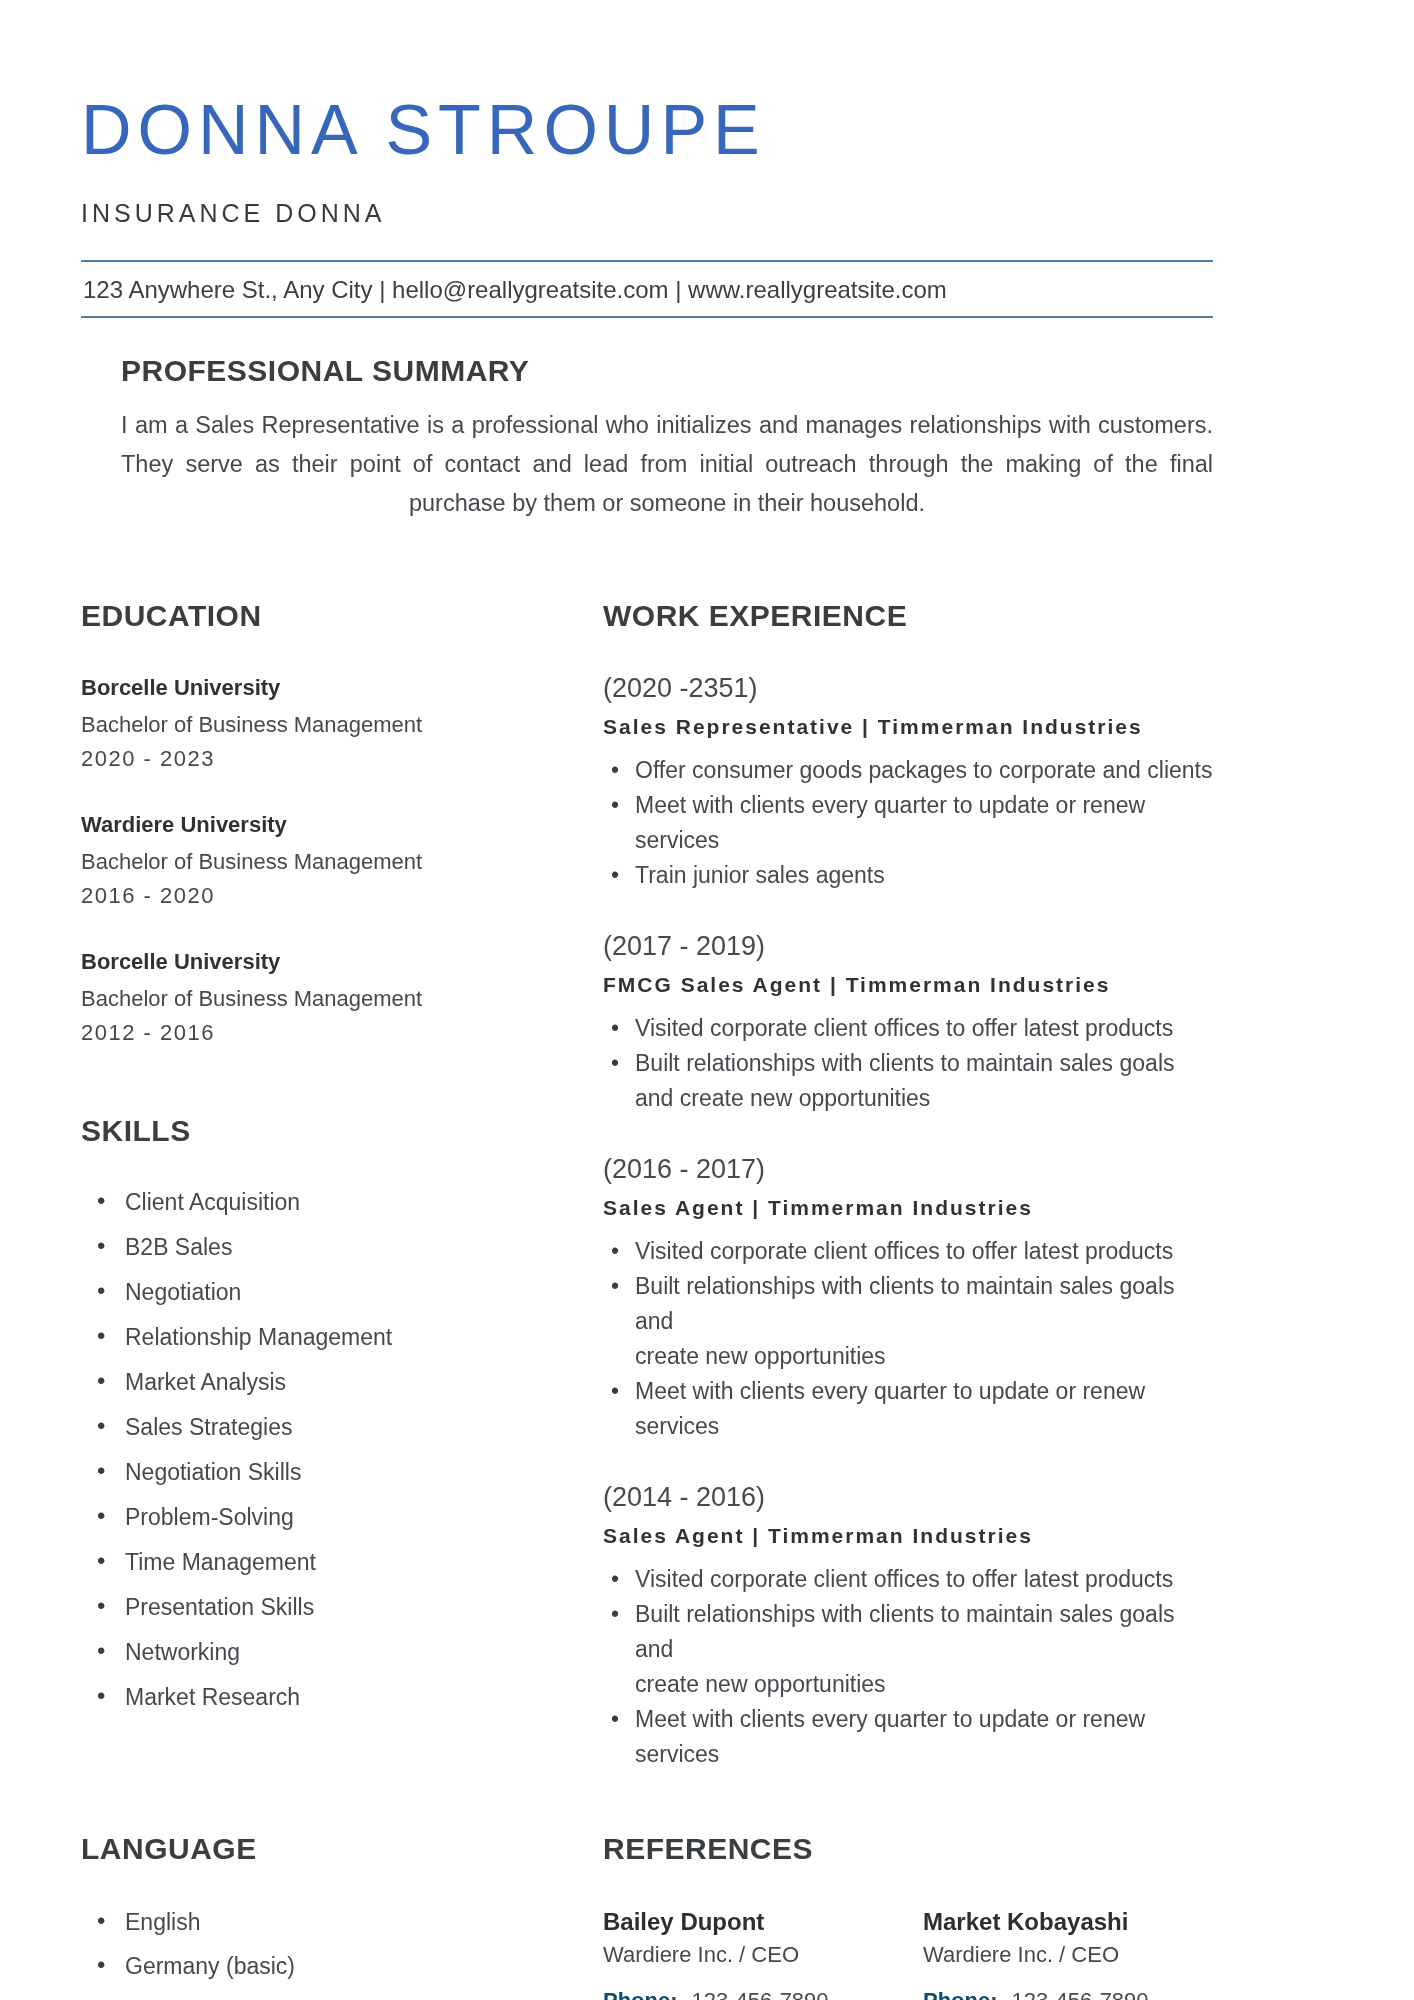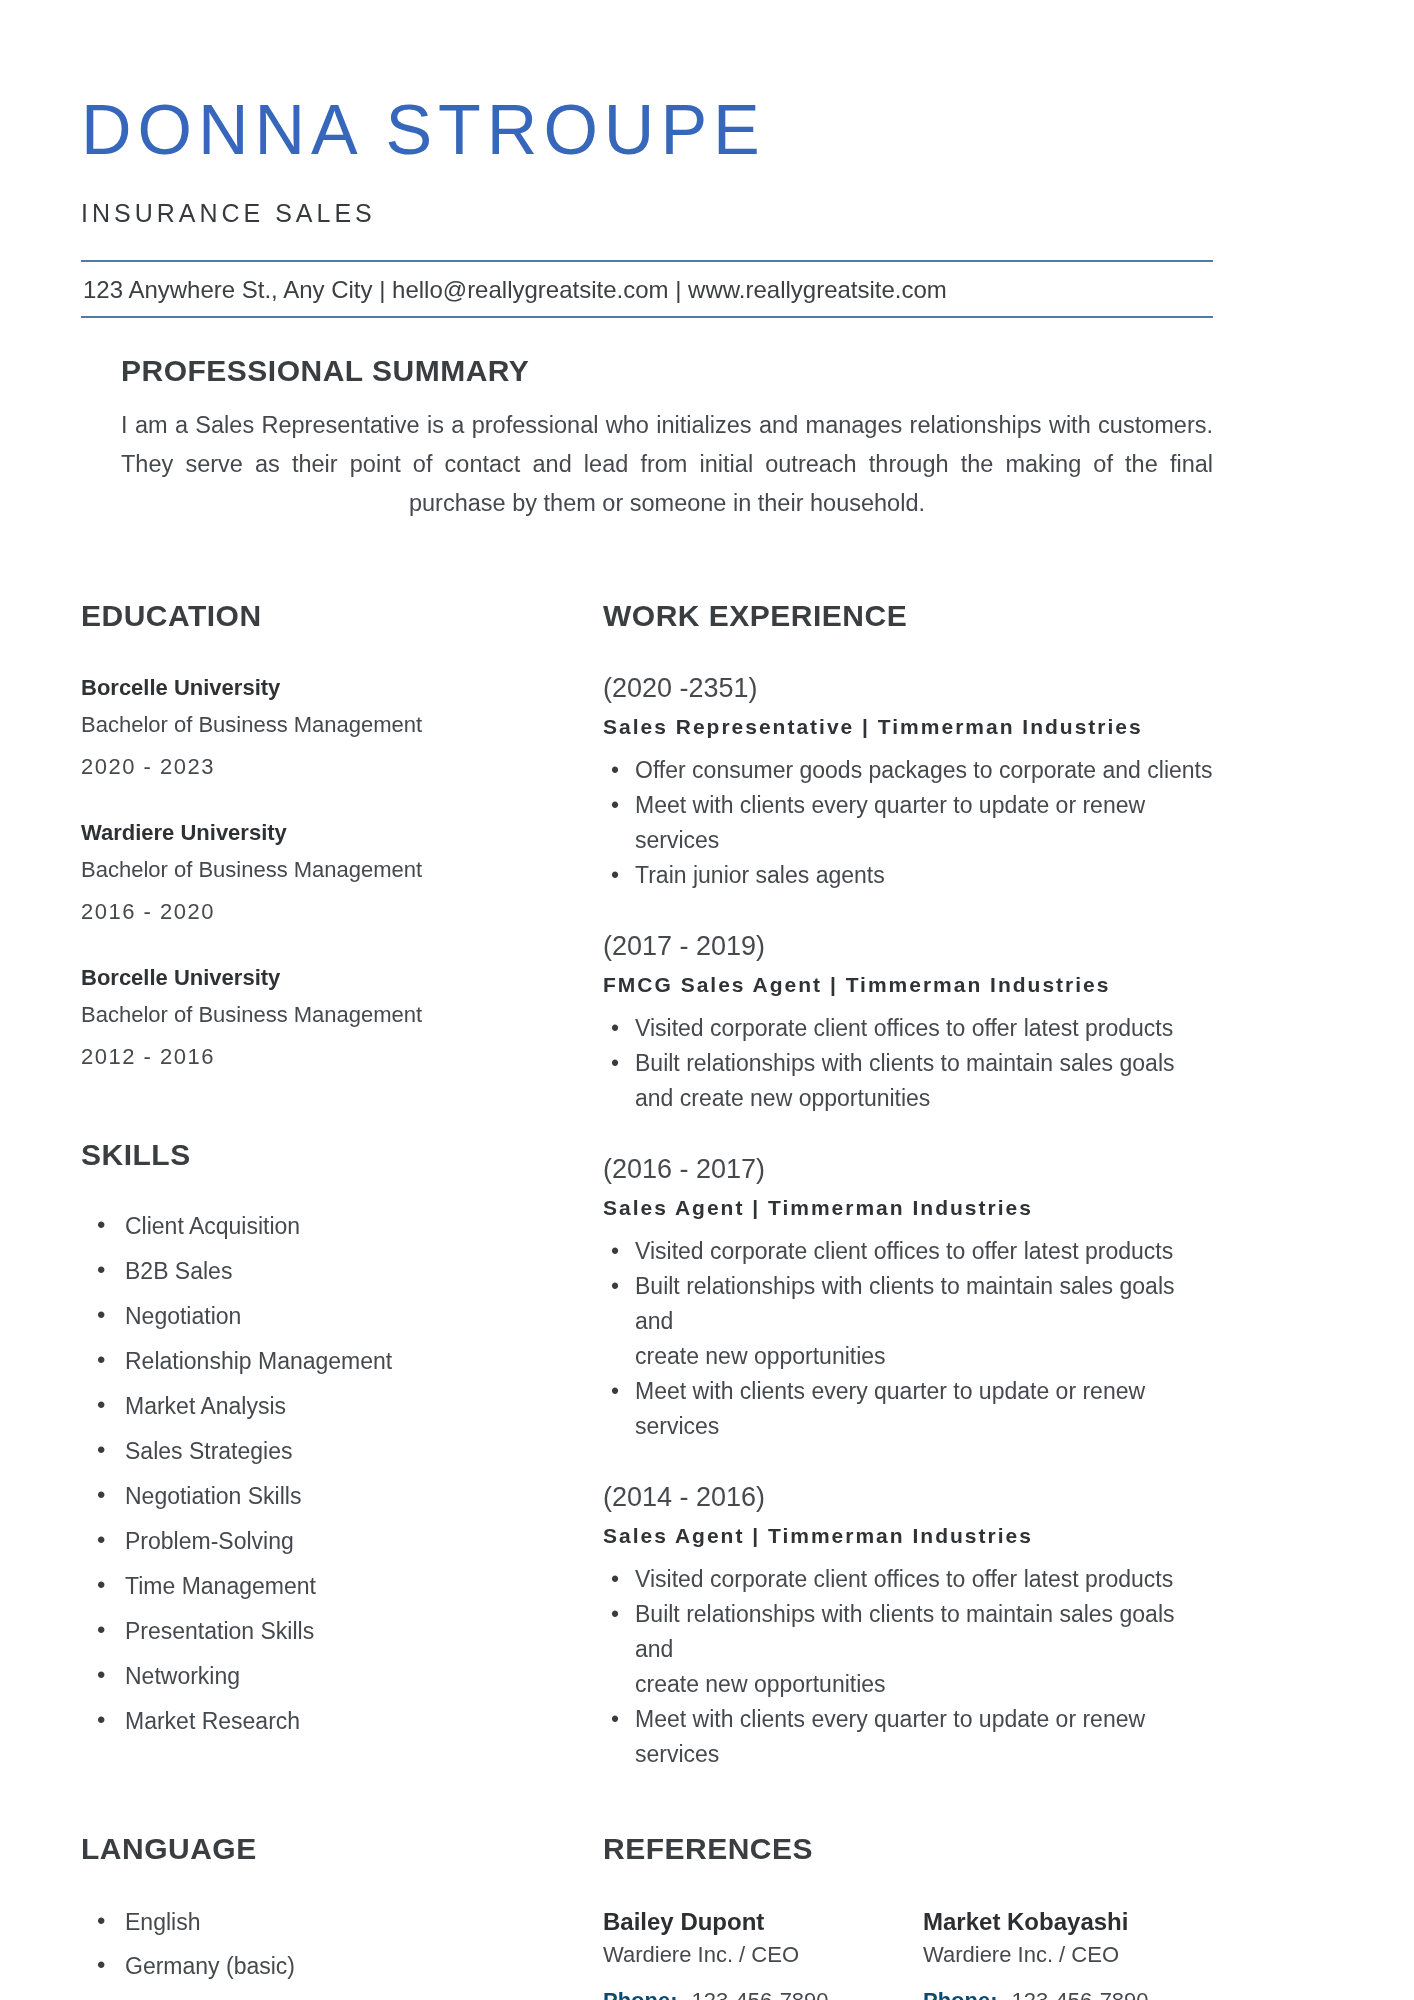--- a/index.html
+++ b/index.html
@@ -42,21 +42,21 @@
   
   .columns{
     margin-top:76px;display:grid;grid-template-columns:398px 1fr;
     column-gap:124px;row-gap:60px;align-items:start;
   }
   
   .edu-entry{margin-top:40px;}
   .edu-entry:first-of-type{margin-top:42px;}
   .edu-school{font-size:22px;font-weight:700;color:var(--dark);}
   .edu-degree{margin-top:11px;font-size:22px;color:var(--body);}
-  .edu-dates{margin-top:16px;font-size:22px;letter-spacing:1.5px;color:var(--body);}
+  .edu-dates{margin-top:8px;font-size:22px;letter-spacing:1.5px;color:var(--body);}
   
   .skills{margin-top:68px;}
   ul.plain{list-style:none;margin:0;padding:0;}
   .skills ul{margin-top:42px;}
   .skills li{
     position:relative;padding-left:44px;font-size:23px;line-height:24px;
     margin-bottom:21px;color:var(--body);
   }
   .skills li::before,.language li::before{
     content:"\2022";position:absolute;left:16px;top:-1px;color:#3a3d40;font-size:24px;
@@ -89,21 +89,21 @@
   .ref-label{font-weight:700;color:#0c4a6e;margin-right:14px;}
   .ref-value{color:var(--body);}
 </style>
 </head>
 <body>
 
 <div class="page">
 
   <header>
     <h1 class="name">DONNA STROUPE</h1>
-    <div class="subtitle">INSURANCE SALES</div>
+    <div class="subtitle">INSURANCE DONNA</div>
     <div class="contact-bar">
       <span class="contact-line">123 Anywhere St., Any City |  hello@reallygreatsite.com | www.reallygreatsite.com</span>
     </div>
   </header>
 
   <section class="summary">
     <h2 class="h2">PROFESSIONAL SUMMARY</h2>
     <div class="summary-text">
       <div class="jline">I am a Sales Representative is a professional who initializes and manages relationships with customers.</div>
       <div class="jline">They serve as their point of contact and lead from initial outreach through the making of the final</div>

